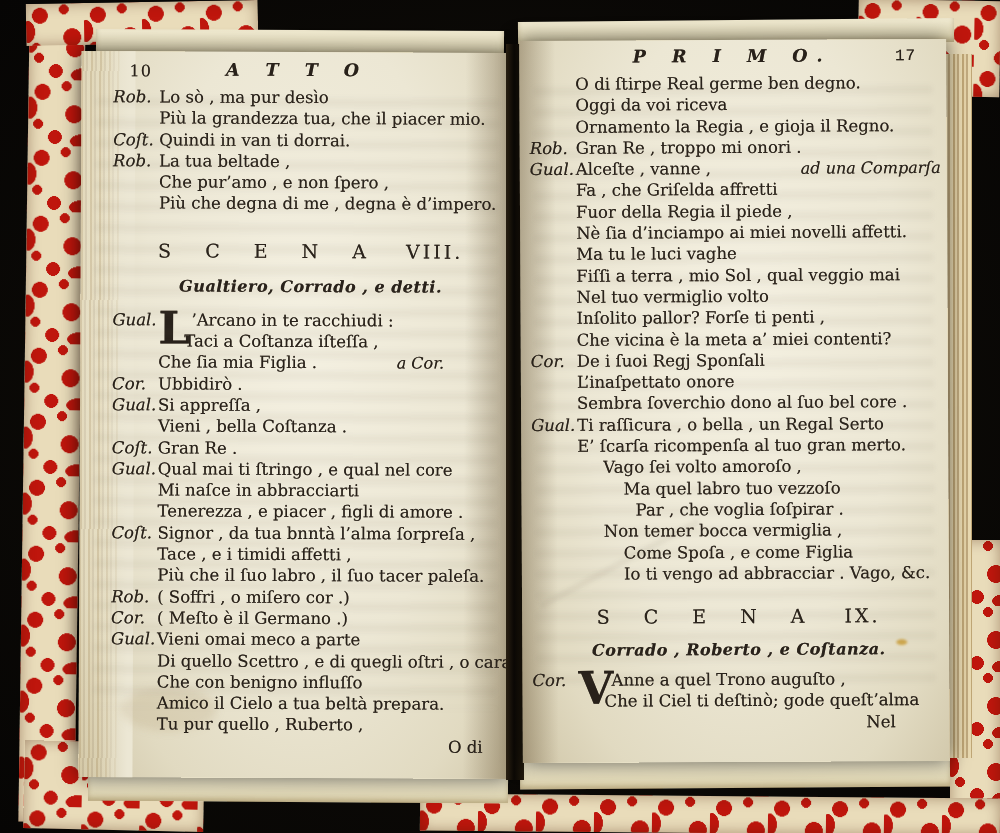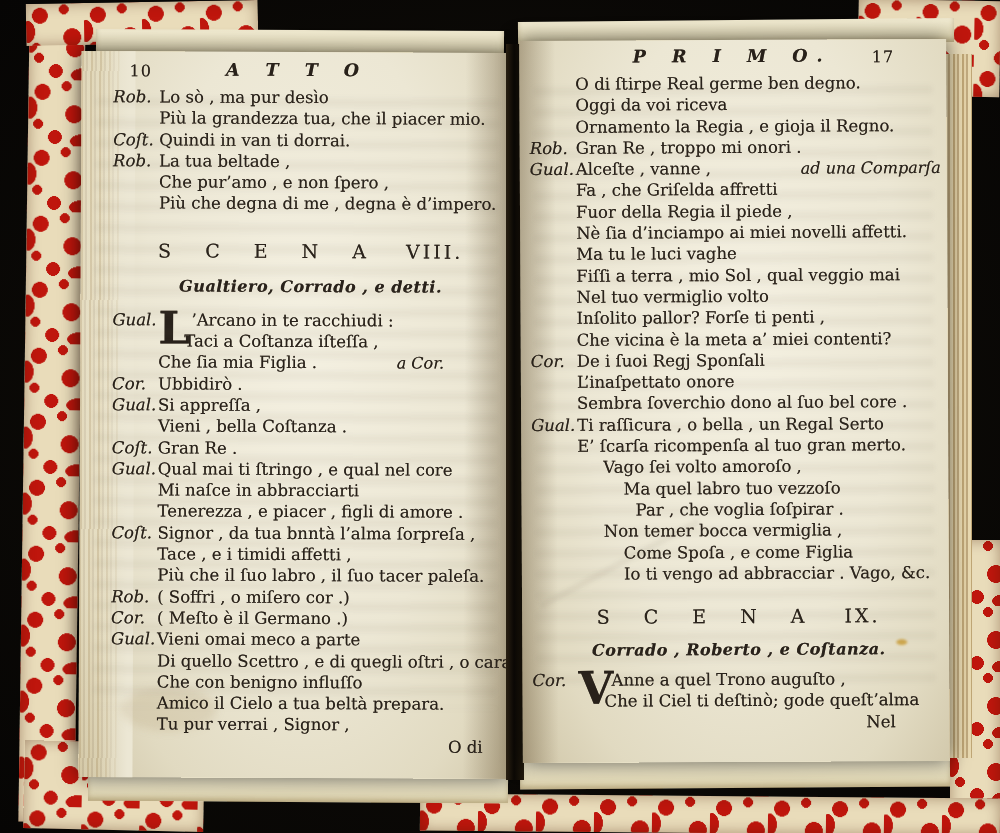--- a/index.html
+++ b/index.html
@@ -43,21 +43,21 @@
     background:linear-gradient(90deg, rgba(80,60,30,0), rgba(80,60,30,.38));}
   .shade-gutter-r{position:absolute;left:0;top:0;bottom:0;width:36px;
     background:linear-gradient(270deg, rgba(80,60,30,0), rgba(80,60,30,.34));}
   .stain{position:absolute;border-radius:50%;pointer-events:none;}
   
   .content{position:absolute;inset:0;padding-top:8px;color:#28211a;
     text-shadow:0 0 .5px rgba(45,35,22,.65);}
   .pgheader{position:relative;height:26px;margin-bottom:2px;}
   .pnum{position:absolute;top:2px;font-size:16px;letter-spacing:1px;}
   .page-left .pnum{left:48px;}
-  .page-right .pnum{right:52px;}
+  .page-right .pnum{right:30px;font-family:Liberation Mono, monospace;}
   .rtitle{position:absolute;left:0;right:0;top:0;text-align:center;
     font-style:italic;font-weight:bold;letter-spacing:10px;font-size:17.5px;}
   .lines{position:relative;}
   .page-left .lines{padding:0 4px 0 32px;}
   .page-right .lines{padding:0 4px 0 10px;}
   .line{position:relative;height:21.3px;white-space:nowrap;font-size:16.5px;}
   .sp{display:inline-block;width:46px;font-style:italic;}
   .ind1{padding-left:46px;} .ind2{padding-left:72px;}
   .ind3{padding-left:92px;} .ind4{padding-left:104px;}
   .dir{position:absolute;top:0;font-style:italic;font-size:16px;}
@@ -126,21 +126,21 @@
           <div class="line ind1"><span>Tenerezza , e piacer , figli di amore .</span></div>
           <div class="line ind0"><span class="sp">Coſt.</span><span>Signor , da tua bnntà l’alma ſorpreſa ,</span></div>
           <div class="line ind1"><span>Tace , e i timidi affetti ,</span></div>
           <div class="line ind1"><span>Più che il ſuo labro , il ſuo tacer paleſa.</span></div>
           <div class="line ind0"><span class="sp">Rob.</span><span>( Soffri , o miſero cor .)</span></div>
           <div class="line ind0"><span class="sp">Cor.</span><span>( Meſto è il Germano .)</span></div>
           <div class="line ind0"><span class="sp">Gual.</span><span>Vieni omai meco a parte</span></div>
           <div class="line ind1"><span>Di quello Scettro , e di quegli oſtri , o cara</span></div>
           <div class="line ind1"><span>Che con benigno influſſo</span></div>
           <div class="line ind1"><span>Amico il Cielo a tua beltà prepara.</span></div>
-          <div class="line ind1"><span>Tu pur verrai , Signor ,</span></div>
+          <div class="line ind1"><span>Tu pur quello , Ruberto ,</span></div>
           <div class="catchword">O di</div>
         </div>
     </div>
   </div>
 
   <div class="gutter" style="left:506px;top:44px;width:18px;height:736px;"></div>
 
   <div class="page page-right">
     <div class="shade-gutter-r"></div>
     <div class="stain" style="left:374px;top:600px;width:11px;height:6px;background:rgba(202,158,58,.85);filter:blur(1px);"></div>

